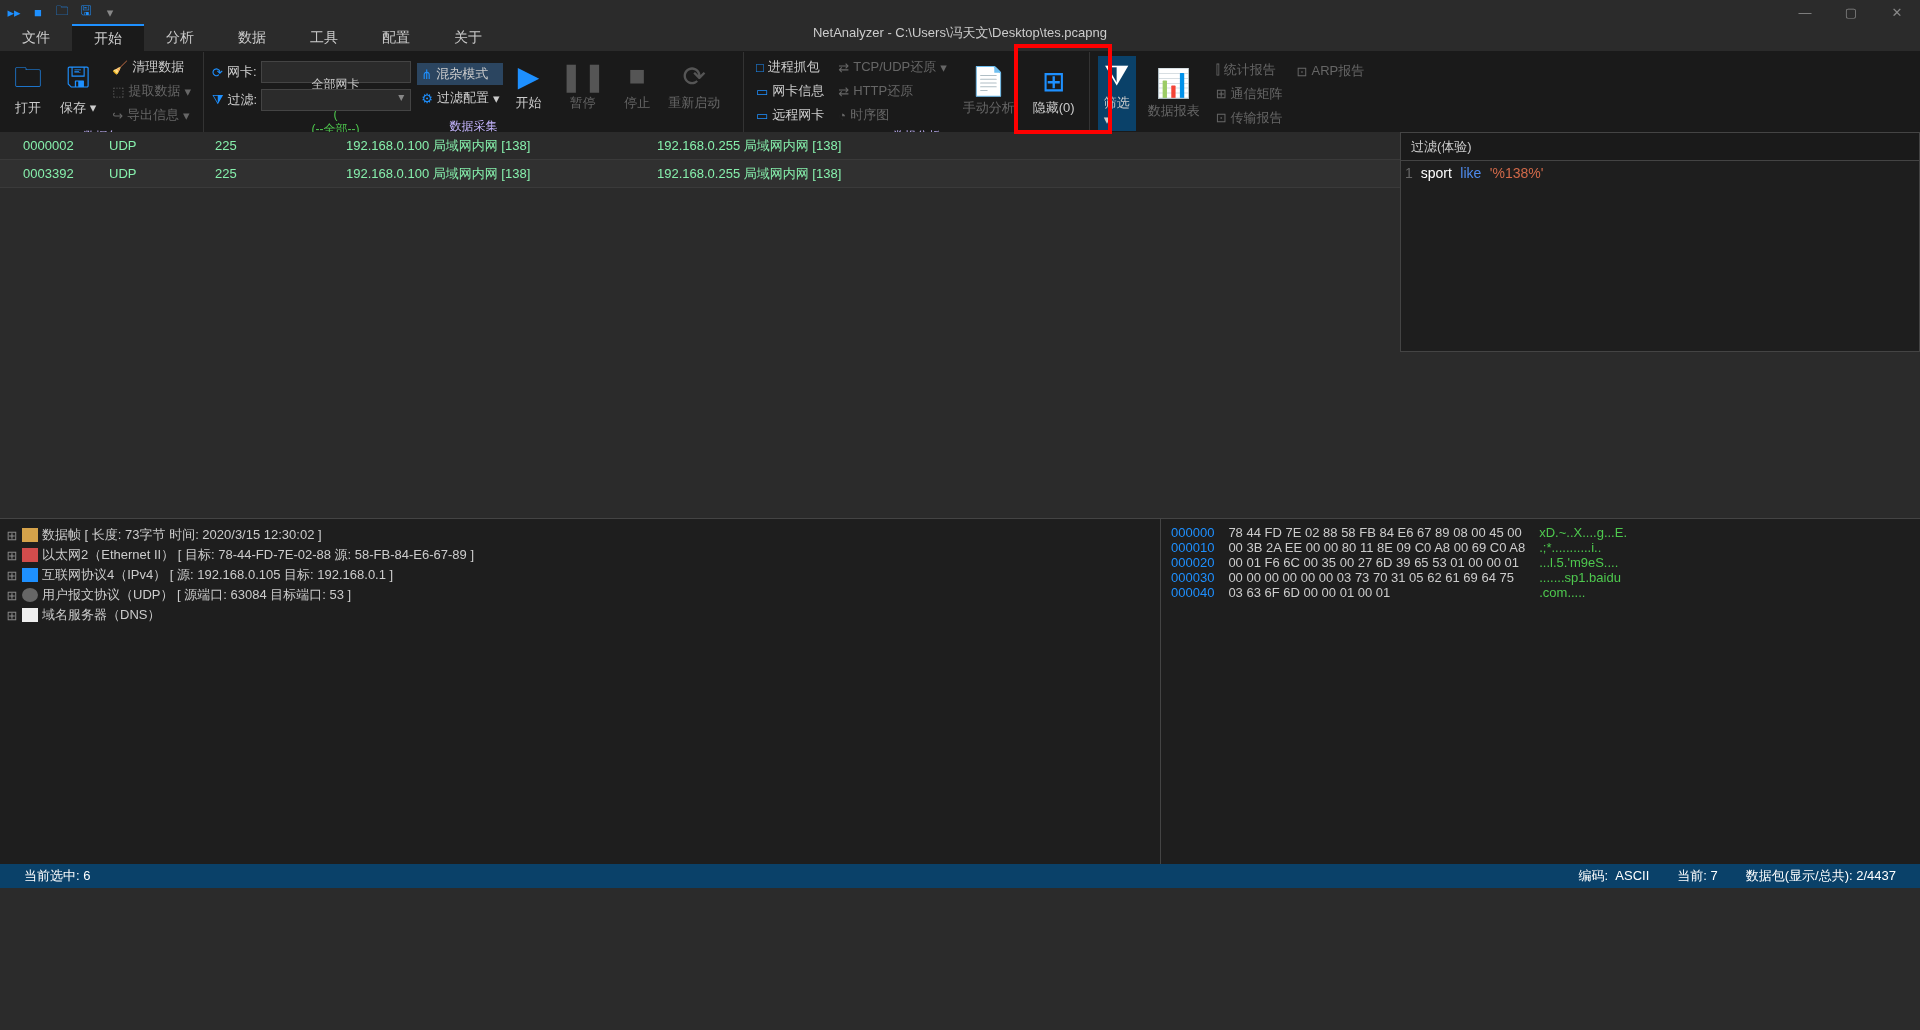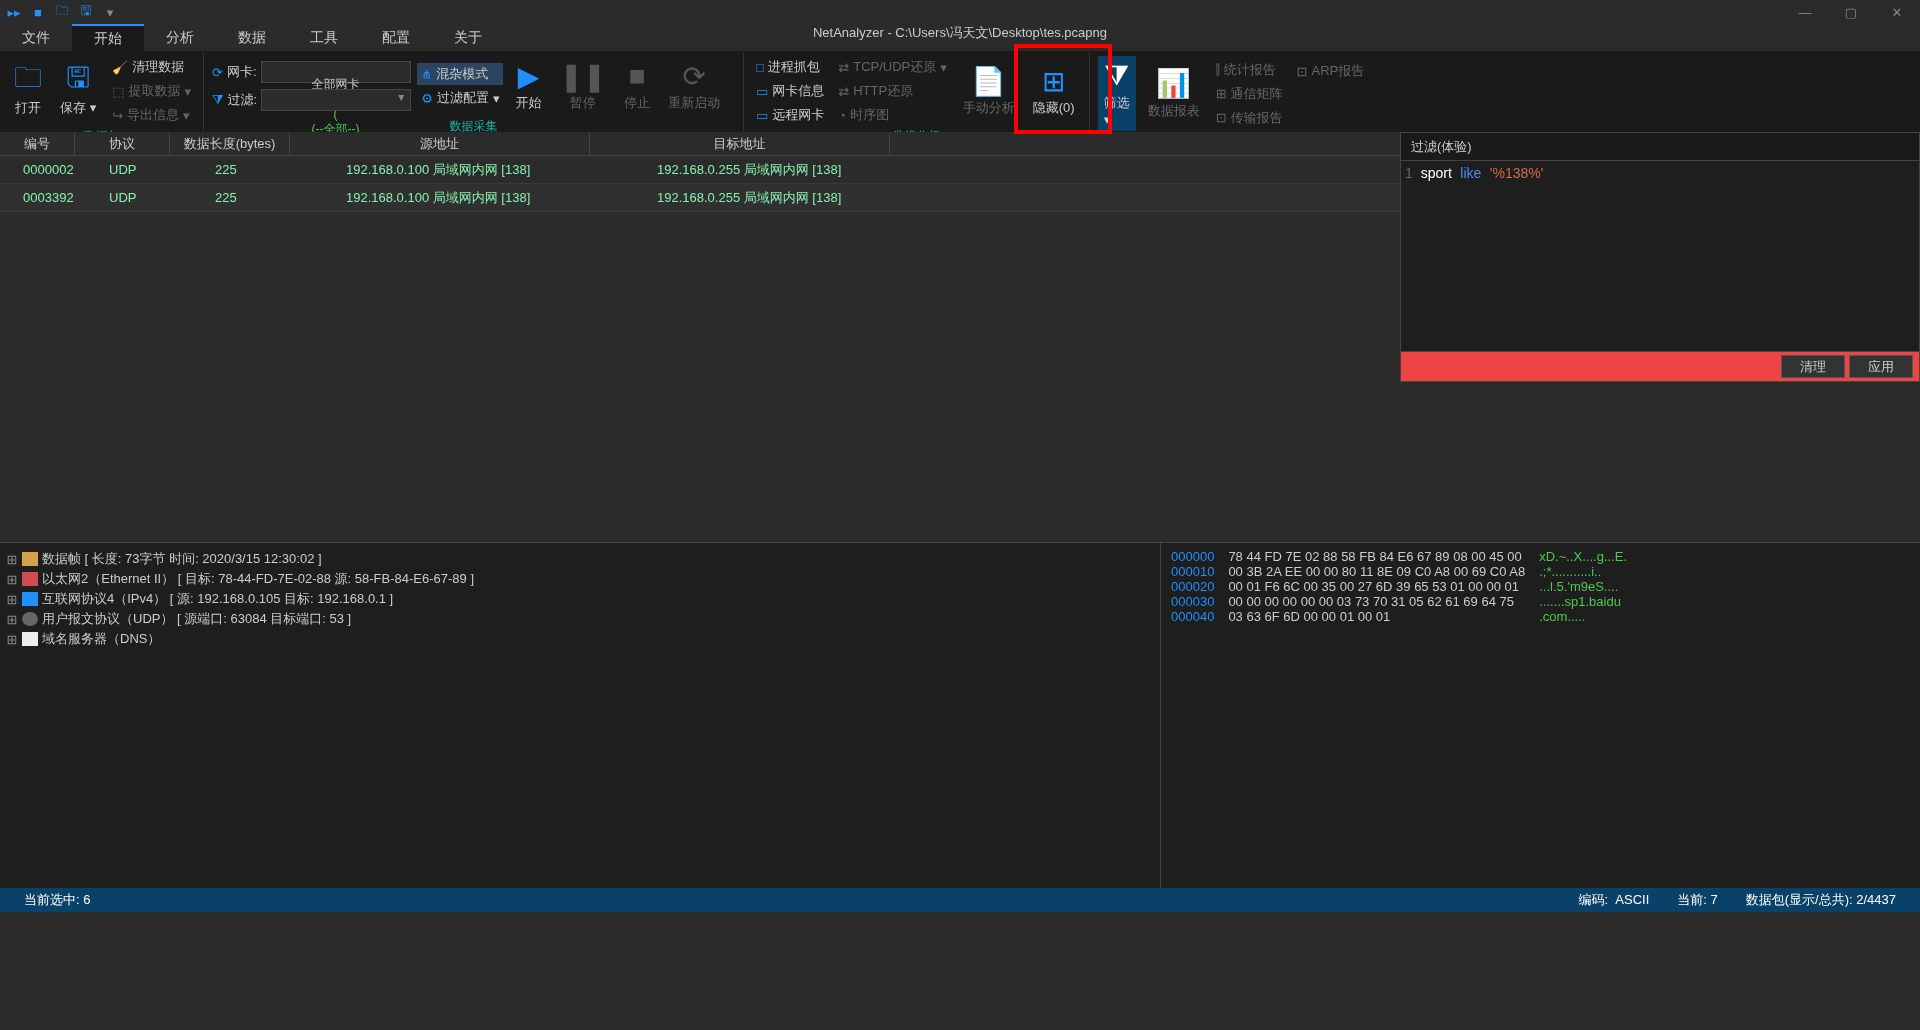--- a/index.html
+++ b/index.html
@@ -9,21 +9,21 @@
 .tb-icon { width:16px; height:16px; display:flex; align-items:center; justify-content:center; color:#1e90ff; }
 .tb-title { position:absolute; left:50%; transform:translateX(-50%); color:#ccc; font-size:13px;margin-top:41px; }
 .tb-right { position:absolute; right:0; display:flex; }
 .tb-btn { width:46px; height:24px; display:flex; align-items:center; justify-content:center; color:#888; }
 .menubar { height:28px; background:#2b2b2b; display:flex; border-bottom:1px solid #1a1a1a; }
 .menu-item { padding:0 22px; display:flex; align-items:center; color:#ccc; font-size:14px;text-align:center; }
 .menu-item.active { background:#1a1a1a; border-top:2px solid #1e90ff; }
 .ribbon { height:80px; background:#1a1a1a; display:flex; align-items:stretch; }
 .ribbon-group { display:flex; flex-direction:column; border-right:1px solid #333; padding:4px 8px 2px; }
 .ribbon-group-content { flex:1; display:flex; align-items:center; gap:6px; }
-.ribbon-group-label { text-align:center; color:#14b8a6; font-size:12px; padding-top:2px; }
+.ribbon-group-label { text-align:center; color:#c4b5fd; font-size:12px; padding-top:2px; }
 .ribbon-btn-lg { display:flex; flex-direction:column; align-items:center; gap:2px; padding:4px 6px; color:#ccc; }
 .ribbon-btn-lg .icn { color:#1e90ff; font-size:28px; height:32px; display:flex; align-items:center; }
 .ribbon-btn-lg.disabled { color:#666; }
 .ribbon-btn-lg.disabled .icn { color:#555; }
 .ribbon-btn-sm { display:flex; align-items:center; gap:4px; padding:2px 4px; color:#ccc; font-size:13px; height:22px; }
 .ribbon-btn-sm.disabled { color:#666; }
 .ribbon-col { display:flex; flex-direction:column; justify-content:center; gap:2px; }
 .ribbon-row { display:flex; align-items:center; gap:4px; }
 .combo { background:#2b2b2b; border:1px solid #444; height:22px; padding:0 6px; display:flex; align-items:center; min-width:150px; color:#ccc; font-size:12px;flex-direction:column; }
 .combo .grn { color:#4ec94e; }
@@ -225,28 +225,20 @@
           <span>⊡</span>
           <span>ARP报告</span>
         </div>
     </div>
     <div class="ribbon-group-label">&nbsp;</div>
   </div>
   <div class="highlight-box" style="left:1014px; top:-8px; width:98px; height:90px;"></div>
 </div>
 
 <div class="table-wrap" style="position:relative;">
-  <div class="table-header">
-    <div class="th col-id">编号</div>
-    <div class="th col-proto">协议</div>
-    <div class="th col-len">数据长度(bytes)</div>
-    <div class="th col-src">源地址</div>
-    <div class="th col-dst">目标地址</div>
-    <div class="th col-rest"></div>
-  </div>
   <div class="table-body">
     <div class="tr">
       <div class="td col-id">0000002</div>
       <div class="td col-proto">UDP</div>
       <div class="td col-len">225</div>
       <div class="td col-src">192.168.0.100 局域网内网 [138]</div>
       <div class="td col-dst">192.168.0.255 局域网内网 [138]</div>
       <div class="td col-rest" style="justify-content:flex-end;">[UDP</div>
     </div>
     <div class="tr">
@@ -257,24 +249,20 @@
       <div class="td col-dst">192.168.0.255 局域网内网 [138]</div>
       <div class="td col-rest" style="justify-content:flex-end;">[UDP</div>
     </div>
   </div>
 
   <div class="filter-panel">
     <div class="filter-tab">过滤(体验)</div>
     <div class="filter-body">
       <span class="ln">1</span><span class="kw1">sport</span> <span class="kw2">like</span> <span class="kw3">'%138%'</span>
     </div>
-    <div class="filter-btns">
-      <button class="filter-btn">清理</button>
-      <button class="filter-btn">应用</button>
-    </div>
   </div>
 </div>
 
 <div class="mid-gap"></div>
 
 <div class="detail-area">
   <div class="tree-pane">
     <div class="tree-row">
         <span class="exp">⊞</span>
         <span class="ico" style="background:#d4a24a;"></span>

